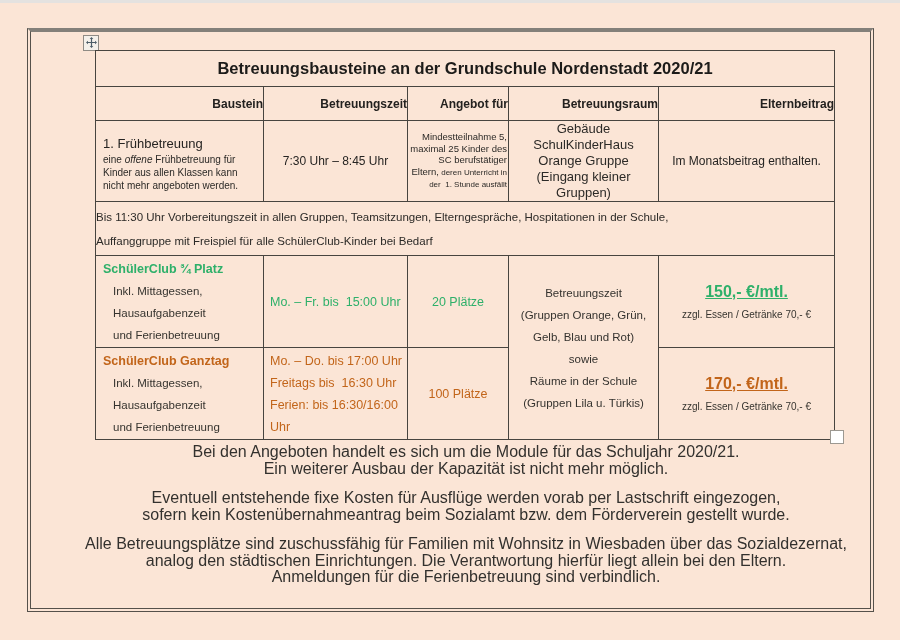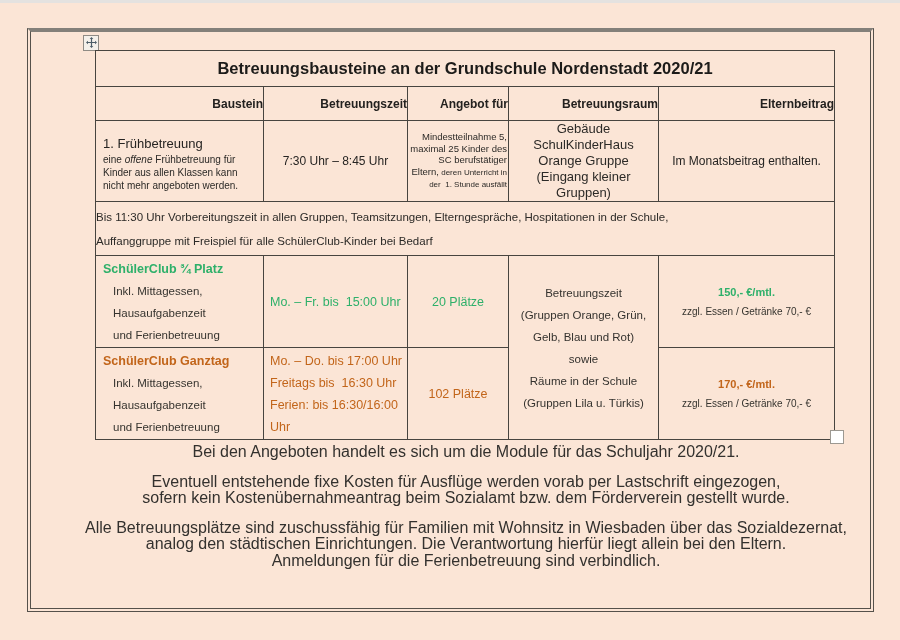--- a/index.html
+++ b/index.html
@@ -61,21 +61,21 @@
   .orange { color: #c2651a; }
   .zeit-frueh { font-size: 12px; }
   .zeit-club { padding-left: 6px; font-weight: normal; font-size: 12.5px; }
   .zeit-line { line-height: 22px; white-space: pre-wrap; }
   .angebot-small { font-size: 9.5px; line-height: 11.5px; padding: 2px 1px; color: #2c2a27; text-align: right; }
   .angebot-smaller { font-size: 8px; white-space: pre-wrap; }
   .angebot-club { font-weight: normal; font-size: 12.5px; }
   .raum-frueh { font-size: 13px; line-height: 16px; color: #2c2a27; }
   .raum-merged { font-size: 11.5px; line-height: 22px; color: #34322e; }
   .beitrag-frueh { font-size: 12px; }
-  .preis { font-weight: bold; font-size: 11px; margin-bottom: 8px; }
+  .preis { font-weight: bold; font-size: 16px; margin-bottom: 8px; text-decoration: underline; }
   .zusatz { font-size: 10px; color: #36342f; }
   .info-cell { text-align: left; font-size: 11.5px; color: #2c2a27; }
   .info-line { line-height: 24px; }
   .notes {
     position: absolute; left: 27px; top: 444px; width: 878px;
     text-align: center; font-size: 16px; color: #33312e; line-height: 16.5px;
   }
   .notes p { margin-bottom: 13px; }
   .italic { font-style: italic; }
 </style>
@@ -162,34 +162,35 @@
       <div class="b-name-club orange">SchülerClub Ganztag</div>
       <div class="b-desc-line">Inkl. Mittagessen,</div>
       <div class="b-desc-line">Hausaufgabenzeit</div>
       <div class="b-desc-line">und Ferienbetreuung</div>
     </td>
     <td class="zeit-club orange">
       <div class="zeit-line">Mo. – Do. bis 17:00 Uhr</div>
       <div class="zeit-line">Freitags bis  16:30 Uhr</div>
       <div class="zeit-line">Ferien: bis 16:30/16:00 Uhr</div>
     </td>
-    <td class="cell-center angebot-club orange">102 Plätze</td>
+    <td class="cell-center angebot-club orange">100 Plätze</td>
     <td class="cell-center">
       <div class="preis orange">170,- €/mtl.</div>
       <div class="zusatz">zzgl. Essen / Getränke 70,- €</div>
     </td>
   </tr>
 </tbody>
   </table>
 
 <div class="resize-handle"></div>
 
 <div class="notes">
   <p>
     <span>Bei den Angeboten handelt es sich um die Module für das Schuljahr 2020/21.</span><br>
+    <span>Ein weiterer Ausbau der Kapazität ist nicht mehr möglich.</span>
   </p>
   <p>
     <span>Eventuell entstehende fixe Kosten für Ausflüge werden vorab per Lastschrift eingezogen,</span><br>
     <span>sofern kein Kostenübernahmeantrag beim Sozialamt bzw. dem Förderverein gestellt wurde.</span>
   </p>
   <p>
     <span>Alle Betreuungsplätze sind zuschussfähig für Familien mit Wohnsitz in Wiesbaden über das Sozialdezernat,</span><br>
     <span>analog den städtischen Einrichtungen. Die Verantwortung hierfür liegt allein bei den Eltern.</span><br>
     <span>Anmeldungen für die Ferienbetreuung sind verbindlich.</span>
   </p>

